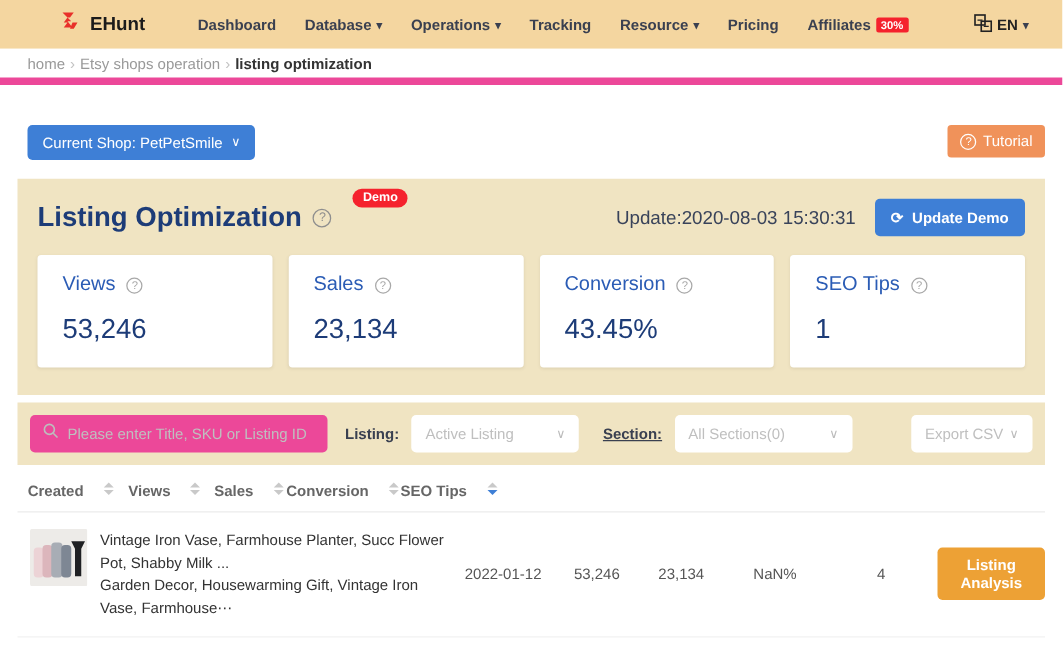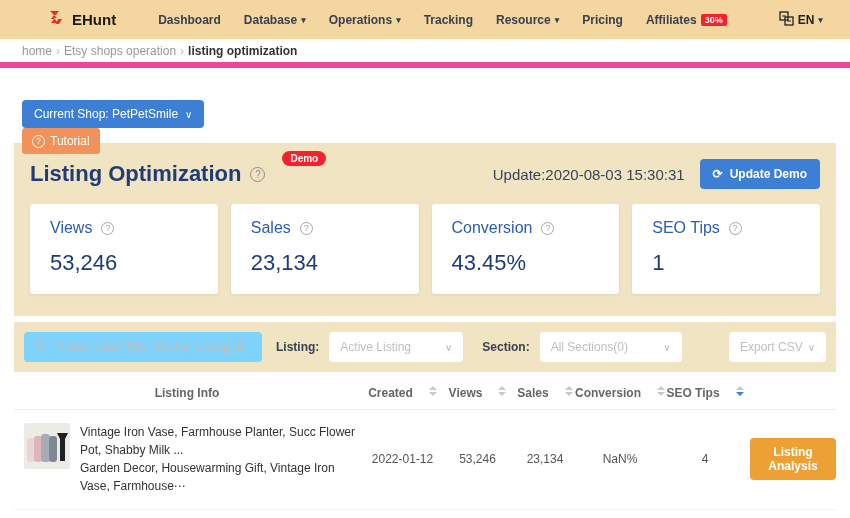--- a/index.html
+++ b/index.html
@@ -16,21 +16,21 @@
   .nav-item { display:flex; align-items:center; gap:4px; font-size:12px; font-weight:bold; color:#3a4050; cursor:pointer; }
   .nav-caret { font-size:9px; color:#3a4050; }
   .nav-badge { background:#f5222d; color:#fff; font-size:9px; font-weight:bold; padding:1px 4px; border-radius:2px; }
   .lang { display:flex; align-items:center; gap:4px; margin-left:52px; font-size:12px; font-weight:bold; color:#222; cursor:pointer; }
   
   .breadcrumb { height:29px; background:#fff; border-bottom:6px solid #ec4899; display:flex; align-items:center; gap:4px; padding-left:22px; font-size:12px; }
   .crumb { color:#999; cursor:pointer; }
   .crumb.current { color:#333; font-weight:bold; cursor:default; }
   .crumb-sep { color:#c3c3c3; font-size:12px; }
   
-  .shop-row { margin:32px 14px 0 22px; display:flex; justify-content:space-between; align-items:flex-start; height:26px;flex-direction:column; }
+  .shop-row { margin:32px 14px 0 22px; display:flex; justify-content:space-between; align-items:flex-start; height:26px; }
   .shop-btn { background:#3e7fd6; color:#fff; border:none; font-family:inherit; font-size:12px;
     padding:7px 12px; border-radius:4px; display:flex; align-items:center; gap:7px; cursor:pointer; }
   .shop-caret { font-size:10px; }
   .tutorial-btn { background:#f0925a; color:#fff; border:none; font-family:inherit; font-size:12px;
     padding:6px 10px; border-radius:3px; display:flex; align-items:center; gap:5px; cursor:pointer; }
   .q-circle { width:13px; height:13px; border:1px solid #fff; border-radius:50%; font-size:9px;
     display:inline-flex; align-items:center; justify-content:center; }
   
   .main-band { margin:17px 14px 0; background:#f0e4c2; padding:16px 16px 22px; }
   .band-header { display:flex; align-items:center; }
@@ -45,26 +45,26 @@
   .refresh-ic { font-size:12px; }
   
   .cards { display:flex; gap:13px; margin-top:15px; }
   .card { flex:1; background:#fff; border-radius:3px; padding:15px 20px 18px; box-shadow:0 1px 3px rgba(0,0,0,0.08); }
   .card-label { font-size:16px; color:#2b5cb5; display:flex; align-items:center; gap:9px; }
   .card-q { width:13px; height:13px; border:1px solid #a8a8a8; color:#a8a8a8; border-radius:50%;
     font-size:9px; display:inline-flex; align-items:center; justify-content:center; }
   .card-value { margin-top:13px; font-size:22px; color:#1d3c78; }
   
   .filter-band { margin:6px 14px 0; background:#f0e4c2; padding:10px; height:50px; display:flex; align-items:center; }
-  .search-box { width:238px; height:30px; background:#7dd3fc; border-radius:4px; display:flex; align-items:center; gap:7px; padding:0 10px; }
+  .search-box { width:238px; height:30px; background:#ec4899; border-radius:4px; display:flex; align-items:center; gap:7px; padding:0 10px; }
   .search-box input { border:none; outline:none; flex:1; font-family:inherit; font-size:12px; color:#333; background:transparent; }
   .search-box input::placeholder { color:#bfbfbf; }
   .filter-label { font-size:12px; font-weight:bold; color:#3a4050; }
   .lbl-listing { margin-left:14px; }
-  .lbl-section { margin-left:19px; }
+  .lbl-section { margin-left:19px;text-decoration:underline; }
   .select { height:30px; background:#fff; border-radius:4px; display:flex; align-items:center;
     justify-content:space-between; padding:0 11px; font-size:12px; color:#bfbfbf; margin-left:10px; cursor:pointer; }
   .sel-listing { width:134px; }
   .sel-section { width:142px; }
   .sel-export { width:97px; margin-left:auto; }
   .sel-caret { color:#bbb; font-size:10px; }
   
   .table { margin:0 14px; }
   .thead { display:flex; align-items:center; height:33px; margin-top:5px; border-bottom:1px solid #ececec;
     font-size:12px; font-weight:bold; color:#666; }
@@ -225,21 +225,20 @@
     <span class="sel-caret">∨</span>
   </div>
   <div class="select sel-export">
     <span>Export CSV</span>
     <span class="sel-caret">∨</span>
   </div>
 </div>
 
 <div class="table">
   <div class="thead">
-    <div class="col-info">Listing Info</div>
     <div class="col col-created">
       <span>Created</span>
       <span class="sorter">
           <span class="tri-up"></span>
           <span class="tri-down"></span>
         </span>
     </div>
     <div class="col col-views">
       <span>Views</span>
       <span class="sorter">

